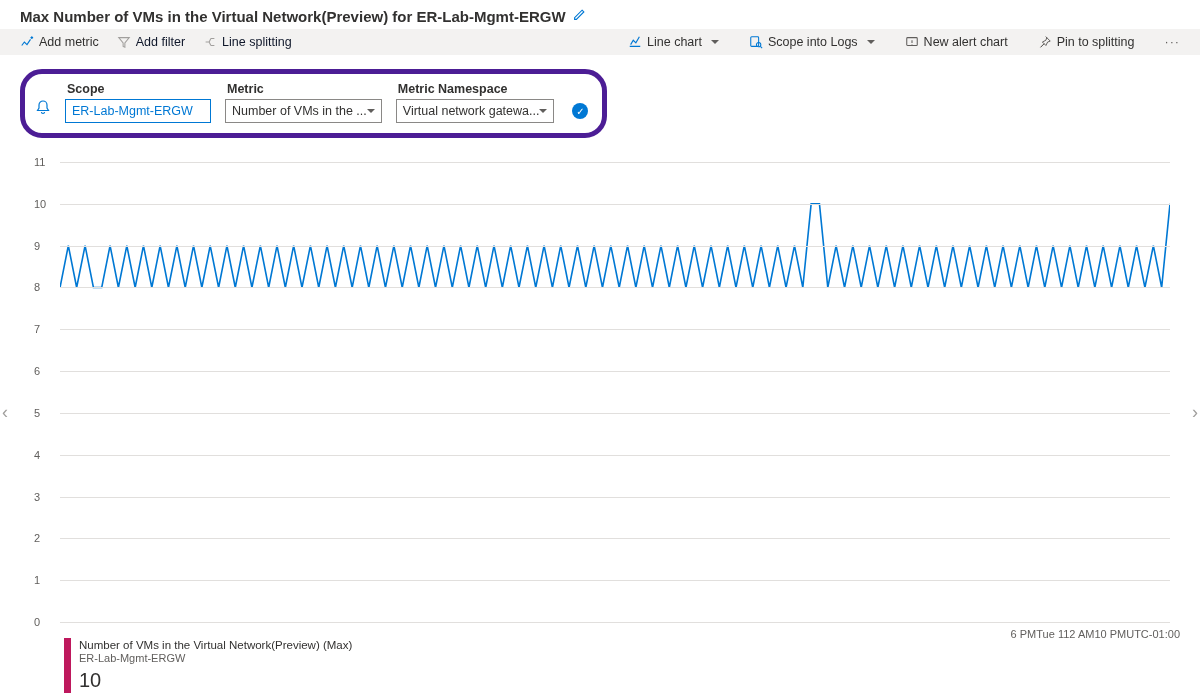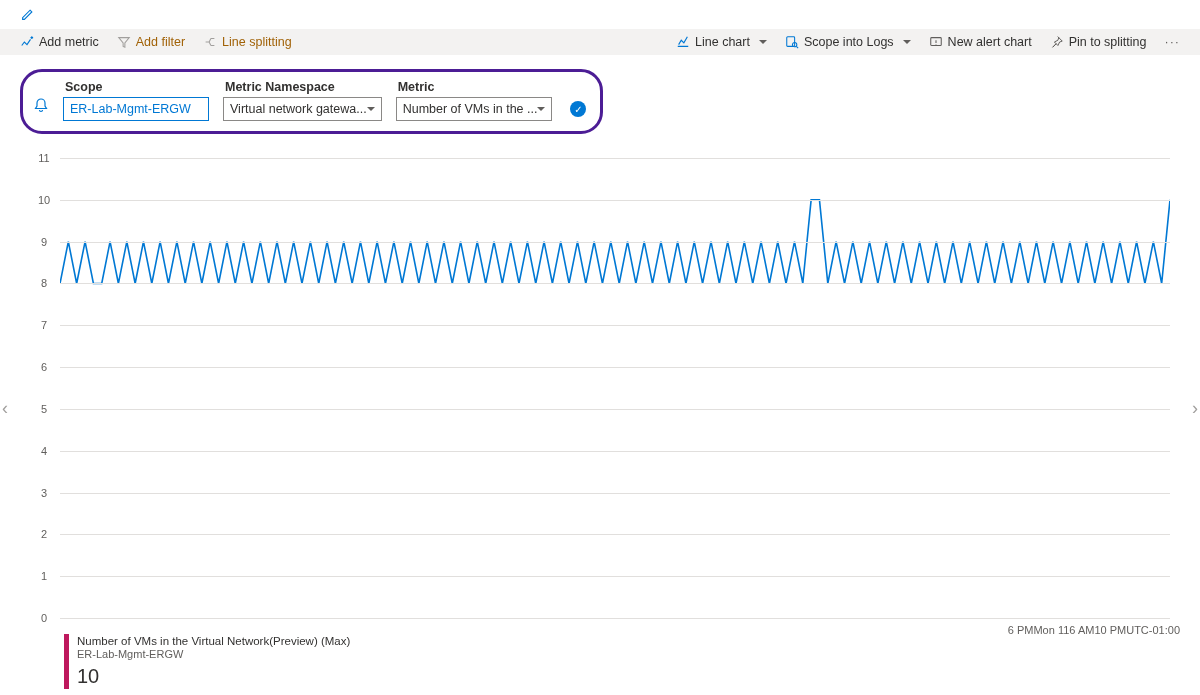--- a/index.html
+++ b/index.html
@@ -17,29 +17,29 @@
   .edit-icon { color: #0078d4; cursor: pointer; }
 
   .toolbar {
     background: #f3f2f1;
     display: flex; 
     padding: 6px 20px;
     gap: 18px;
     font-size: 12.5px;
   }
   .toolbar .left { display: flex; gap: 18px; }
-  .toolbar .right { margin-left: auto; display: flex; gap: 18px; align-items: center; }
+  .toolbar .right { margin-left: auto; display: flex; gap: 30px; align-items: center; }
   .tb-item { display: flex; align-items: center; gap: 5px; cursor: pointer; }
-  .tb-item.disabled { color: #a16207; }
+  .tb-item.disabled { color: #0f172a; }
   .dots { color: #605e5c; letter-spacing: 1px; cursor:pointer; }
   .chev-down::after { content:""; display:inline-block; border:4px solid transparent; border-top-color:#605e5c; margin-left:4px; position:relative; top:2px; }
 
   .config-row { padding: 14px 20px 0; display: flex; align-items:flex-start; }
   .config-pill {
-    border: 3px solid #4c1d95;
+    border: 5px solid #4c1d95;
     border-radius: 22px;
     padding: 8px 14px 10px 10px;
     display: flex; align-items: flex-end; gap: 14px;
     position: relative;
   }
   .field { display:flex; flex-direction:column; gap:3px; }
   .field-label { font-size:12.5px; font-weight:600; padding-left:2px;}
   .field-box {
     border:1px solid #8a8886; height:24px; min-width:140px;
     display:flex; align-items:center; padding:0 6px;
@@ -55,36 +55,37 @@
     align-self:flex-end; margin-bottom:4px; margin-left:4px;
   }
 
   .chart-area { position:relative; margin: 24px 20px 0 20px; }
   .nav-arrow { position:absolute; top:240px; font-size:18px; color:#a19f9d; cursor:pointer; }
   .nav-arrow.left { left:-18px; }
   .nav-arrow.right { right:-18px; }
 
   .plot { position:relative; margin-left:40px; margin-right:10px; height:460px; }
   .grid-line { position:absolute; left:0; right:0; border-top:1px solid #e1dfdd; }
-  .y-label { position:absolute; left:-26px; font-size:11px; color:#605e5c; transform:translateY(-50%); width:20px; text-align:center;}
+  .y-label { position:absolute; left:-26px; font-size:11px; color:#605e5c; transform:translateY(-50%); width:20px; text-align:left;}
   svg.series { position:absolute; top:0; left:0; width:100%; height:100%; }
   .x-axis { position:absolute; left:40px; right:0; display:flex; justify-content:flex-end; font-size:11px; color:#605e5c; margin-top:4px;}
   .x-axis span:last-child { color:#605e5c; }
 
-  .legend { margin: 16px 0 0 44px; border-left: 5px solid #be185d; padding-left:8px; line-height:1.25;}
+  .legend { margin: 16px 0 0 44px; border-left: 7px solid #be185d; padding-left:8px; line-height:1.25;}
   .legend .l1 { font-size:11.5px; color:#323130; }
   .legend .l2 { font-size:11px; color:#605e5c; }
   .legend .val { font-size:20px; font-weight:400; color:#323130; margin-top:2px;}
 
   .ico { display:inline-flex; width:14px; height:14px; }
 </style>
 </head>
 <body>
 
 <div class="header">
+  <h1>Max Number of VMs in the Virtual Network(Preview) for ER-Lab-Mgmt-ERGW</h1>
   <span class="edit-icon">
     <svg class="ico" viewBox="0 0 16 16">
         <path d="M11.5 2.5l2 2L5 13H3v-2l8.5-8.5z" fill="none" stroke="#0078d4" stroke-width="1.3"></path>
       </svg>
   </span>
 </div>
 
 <div class="toolbar">
   <div class="left">
     <div class="tb-item">
@@ -146,30 +147,30 @@
           <path d="M7 1a4 4 0 014 4v3l1.5 2.5H1.5L3 8V5a4 4 0 014-4zM5.5 12a1.5 1.5 0 003 0" fill="none" stroke="#0078d4" stroke-width="1.2"></path>
         </svg>
     </span>
     <div class="field">
       <span class="field-label">Scope</span>
       <div class="field-box scope">
         <span>ER-Lab-Mgmt-ERGW</span>
       </div>
     </div>
     <div class="field">
+      <span class="field-label">Metric</span>
+      <div class="field-box">
+        <span>Number of VMs in the ...</span>
+          <span class="sel-chev"></span>
+      </div>
+    </div>
+    <div class="field">
       <span class="field-label">Metric Namespace</span>
       <div class="field-box">
         <span>Virtual network gatewa...</span>
-          <span class="sel-chev"></span>
-      </div>
-    </div>
-    <div class="field">
-      <span class="field-label">Metric</span>
-      <div class="field-box">
-        <span>Number of VMs in the ...</span>
           <span class="sel-chev"></span>
       </div>
     </div>
     <span class="check-badge">✓</span>
   </div>
 </div>
 
 <div class="chart-area">
   <span class="nav-arrow left">‹</span>
   <span class="nav-arrow right">›</span>
@@ -198,22 +199,22 @@
       <div class="y-label" style="top: 125.455px;">8</div>
       <div class="grid-line" style="top: 83.6364px;"></div>
       <div class="y-label" style="top: 83.6364px;">9</div>
       <div class="grid-line" style="top: 41.8182px;"></div>
       <div class="y-label" style="top: 41.8182px;">10</div>
       <div class="grid-line" style="top: 0px;"></div>
       <div class="y-label" style="top: 0px;">11</div>
     </div>
   <div class="x-axis" id="x-axis" style="top: 462px;">
       <span>6 PM</span>
-      <span>Mon 11</span>
-      <span>6 AM</span>
+      <span>Tue 11</span>
+      <span>2 AM</span>
       <span>10 PM</span>
       <span>UTC-01:00</span>
     </div>
 
   <div class="legend">
     <div class="l1">Number of VMs in the Virtual Network(Preview) (Max)</div>
     <div class="l2">ER-Lab-Mgmt-ERGW</div>
     <div class="val">10</div>
   </div>
 </div>

